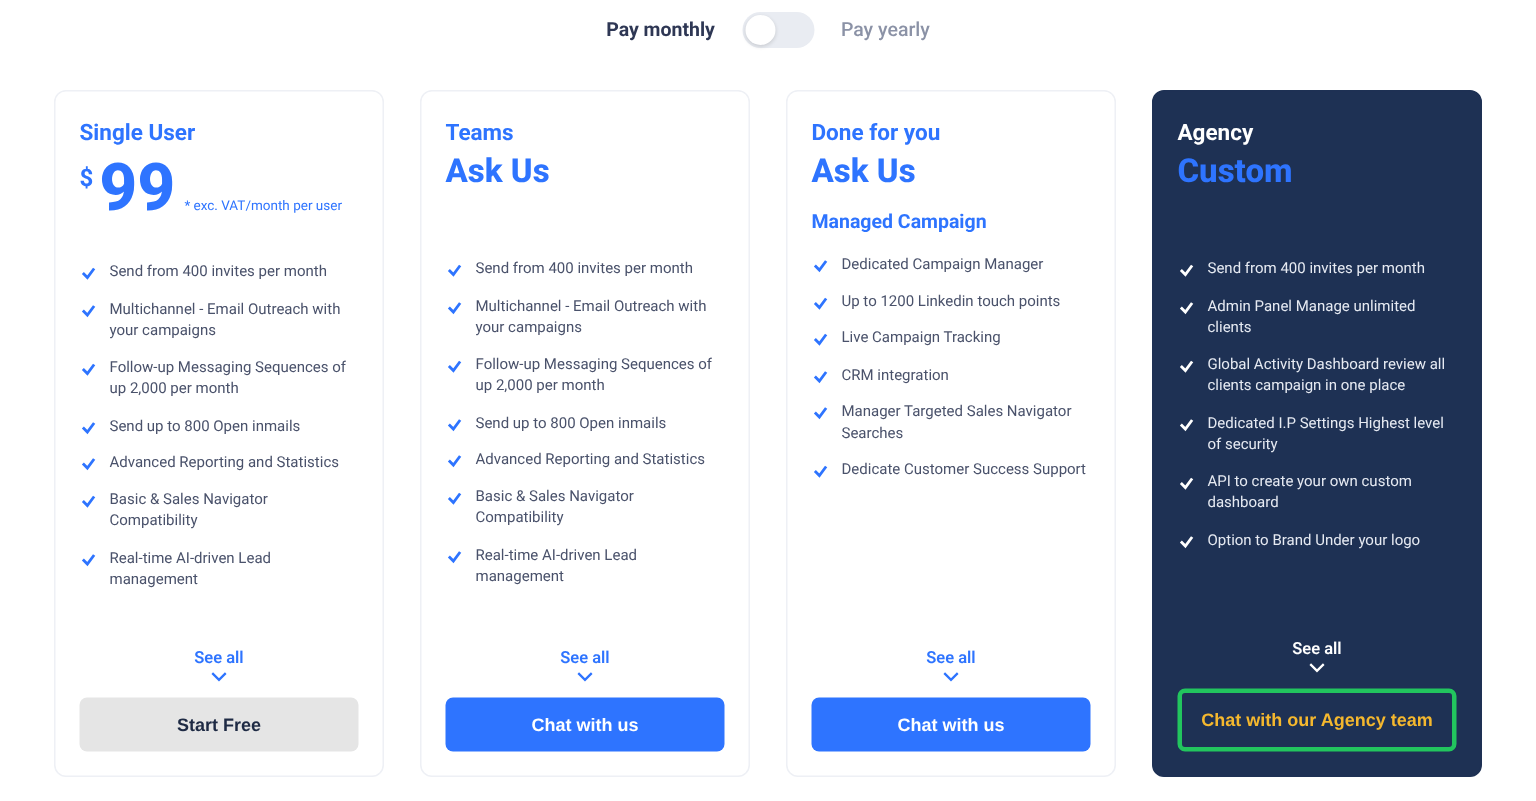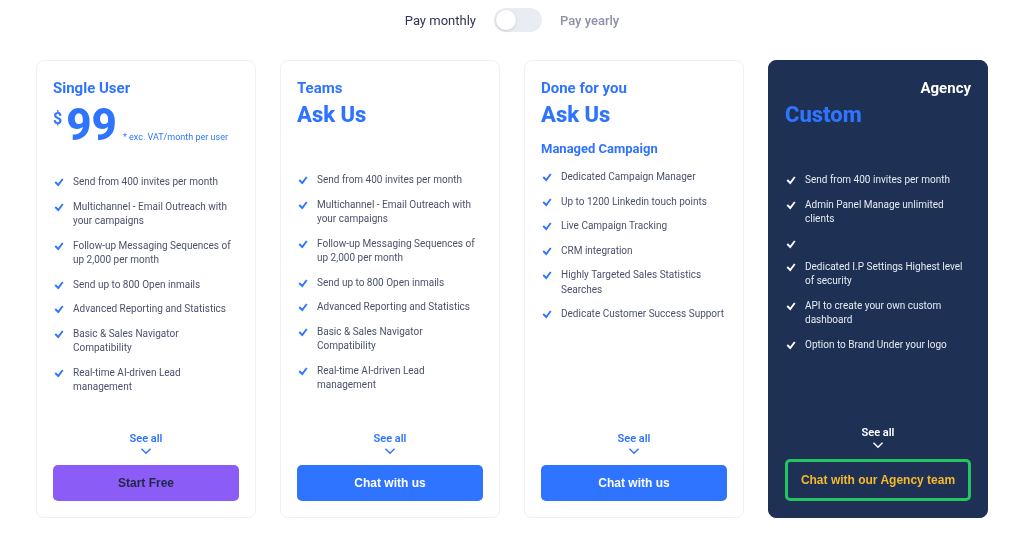--- a/index.html
+++ b/index.html
@@ -12,21 +12,21 @@
     color: #2e3754;
   }
   .toggle-row {
     display: flex;
     align-items: center;
     justify-content: center;
     gap: 18px;
     padding-top: 8px;
     padding-bottom: 10px;
   }
-  .toggle-label-left { font-weight: 400; font-size: 13px; color: #2e3754; }
+  .toggle-label-left { font-weight: 700; font-size: 13px; color: #2e3754; }
   .toggle-label-right { font-weight: 500; font-size: 13px; color: #8b92a6; }
   .toggle {
     width: 48px; height: 24px; border-radius: 14px;
     background: #e9ecf2; position: relative; cursor: pointer;
   }
   .toggle-knob {
     position: absolute; width: 20px; height: 20px; border-radius: 50%;
     background: #ffffff; top: 2px; left: 2px;
     box-shadow: 0 1px 3px rgba(0,0,0,0.15);
   }
@@ -47,21 +47,21 @@
     background: #ffffff;
   }
   .card.dark {
     background: #1e3154;
     border-color: #1e3154;
     color: #ffffff;
   }
   .plan-name {
     font-size: 15px; font-weight: 700; color: #2e74ff; margin-bottom: 6px;
   }
-  .card.dark .plan-name { color: #ffffff; text-align: right; }
+  .card.dark .plan-name { color: #ffffff; }
   .price-row { display: flex; align-items: baseline; gap: 4px; margin-bottom: 6px; }
   .currency { color: #2e74ff; font-weight: 700; font-size: 16px; position: relative; top: -16px; }
   .price-big {
     color: #2e74ff; font-weight: 800; font-size: 44px; line-height: 1;
   }
   .price-notes { display: flex; flex-direction: row; font-size: 9px; color: #2e74ff; line-height: 1.2; margin-left: 2px; }
   .price-ask {
     color: #2e74ff; font-weight: 800; font-size: 22px; line-height: 1.1; margin-bottom: 4px;
   }
   .card.dark .price-ask { color: #2e74ff; }
@@ -90,21 +90,21 @@
   .chev-down {
     display: block; margin: 0 auto 10px auto; width: 12px; height: 8px;
     stroke: #2e74ff; stroke-width: 2; fill: none;
   }
   .card.dark .chev-down { stroke: #ffffff; }
   .cta {
     width: 100%; border: none; border-radius: 5px;
     font-size: 12px; font-weight: 600; padding: 11px 0;
     cursor: pointer;
   }
-  .cta-yellow { background: #8b5cf6; color: #1e2a44; }
+  .cta-yellow { background: #e5e5e5; color: #1e2a44; }
   .cta-blue { background: #2e74ff; color: #ffffff; }
   .cta-outline {
     background: transparent; color: #f5b82e;
     border: 3px solid #22c55e;
   }
 </style>
 </head>
 <body>
 
 <div class="toggle-row">
@@ -258,21 +258,21 @@
       <li>
           <svg class="check" viewBox="0 0 16 16">
             <polyline points="3,8 7,12 13,4"></polyline>
           </svg>
           <span>CRM integration</span>
         </li>
       <li>
           <svg class="check" viewBox="0 0 16 16">
             <polyline points="3,8 7,12 13,4"></polyline>
           </svg>
-          <span>Highly Targeted Sales Statistics Searches</span>
+          <span>Manager Targeted Sales Navigator Searches</span>
         </li>
       <li>
           <svg class="check" viewBox="0 0 16 16">
             <polyline points="3,8 7,12 13,4"></polyline>
           </svg>
           <span>Dedicate Customer Success Support</span>
         </li>
     </ul>
     <div class="see-all">See all</div>
     <svg class="chev-down" viewBox="0 0 16 10">
@@ -294,20 +294,21 @@
       <li>
           <svg class="check" viewBox="0 0 16 16">
             <polyline points="3,8 7,12 13,4"></polyline>
           </svg>
           <span>Admin Panel Manage unlimited clients</span>
         </li>
       <li>
           <svg class="check" viewBox="0 0 16 16">
             <polyline points="3,8 7,12 13,4"></polyline>
           </svg>
+          <span>Global Activity Dashboard review all clients campaign in one place</span>
         </li>
       <li>
           <svg class="check" viewBox="0 0 16 16">
             <polyline points="3,8 7,12 13,4"></polyline>
           </svg>
           <span>Dedicated I.P Settings Highest level of security</span>
         </li>
       <li>
           <svg class="check" viewBox="0 0 16 16">
             <polyline points="3,8 7,12 13,4"></polyline>

